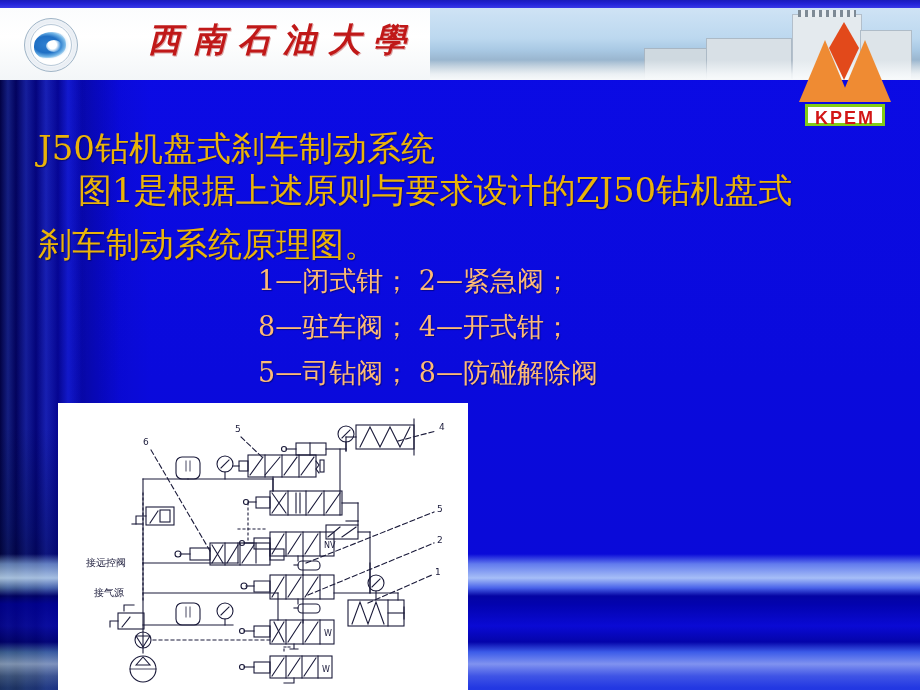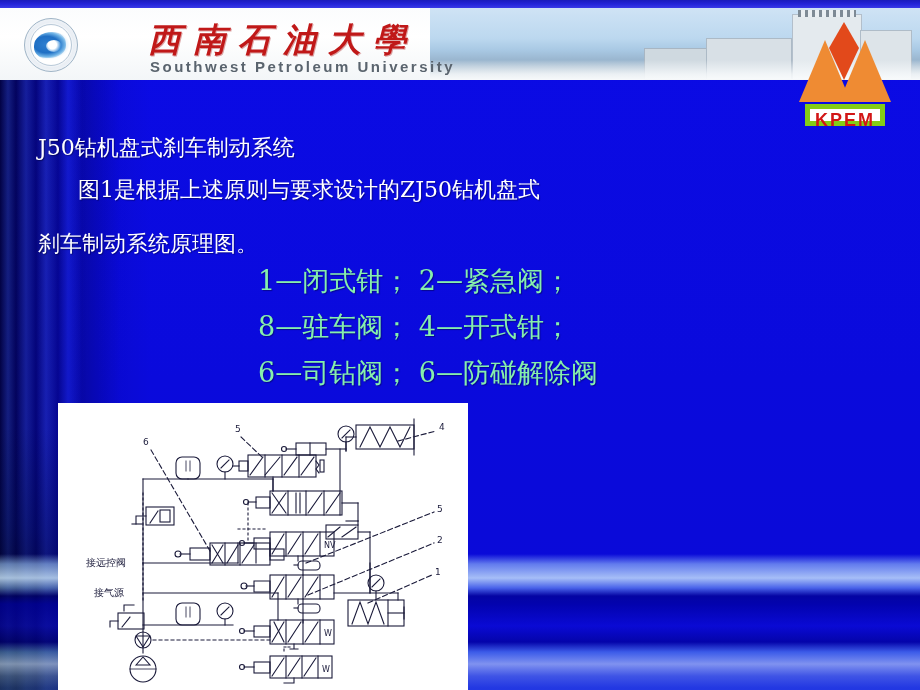--- a/index.html
+++ b/index.html
@@ -177,51 +177,51 @@
     border-bottom: 62px solid #ef8b33;
   }
   .kpem .diamond {
     position: absolute; left: 34px; top: 4px; width: 30px; height: 58px;
     background: #e2491b;
     clip-path: polygon(50% 0%, 100% 45%, 50% 100%, 0% 45%);
   }
   .kpem .label {
     position: absolute; left: 10px; bottom: 2px; width: 80px; height: 22px;
     background: #ffffff;
-    border: 5px solid #84cc16;
+    border: 3px solid #84cc16;
     color: #d21616;
     font-family: "Liberation Sans", sans-serif;
     font-weight: bold;
     font-size: 18px;
     letter-spacing: 2px;
     text-align: center;
     line-height: 22px;
     box-sizing: border-box;
   }
 
   
   .body-text {
     position: absolute;
     left: 0; top: 128px; width: 920px;
   }
   .txt-line {
-    color: #ffffff;
+    color: #eab308;
     font-family: "DejaVu Serif", "Liberation Serif", serif;
-    font-size: 22px;
+    font-size: 34px;
     line-height: 40px;
     white-space: nowrap;
     text-shadow: 1px 1px 1px rgba(0,0,0,.35);
   }
   .ln1 { position:absolute; left: 38px;  top: 0px; }
   .ln2 { position:absolute; left: 78px;  top: 42px; text-align: right; }
   .ln3 { position:absolute; left: 38px;  top: 84px; margin-top: 12px; }
 
   .legend-line {
     position: absolute;
-    color: #86efac;
+    color: #fdba74;
     font-family: "DejaVu Serif", "Liberation Serif", serif;
     font-size: 27px;
     line-height: 38px;
     white-space: nowrap;
     text-shadow: 1px 1px 1px rgba(0,0,0,.35);
   }
   .lg1 { left: 258px; top: 134px; }
   .lg2 { left: 258px; top: 180px; }
   .lg3 { left: 258px; top: 226px; }
 
@@ -256,38 +256,37 @@
       <div class="banner-haze"></div>
     </div>
     <div class="banner-white"></div>
 
     <div class="uni-seal">
       <div class="ring"></div>
       <div class="swirl"></div>
     </div>
 
     <div class="uni-cn">西南石油大學</div>
-    <div class="uni-en">Southwest Petroleum University</div>
   </div>
 
   <div class="kpem">
     <div class="wing-l"></div>
     <div class="wing-r"></div>
     <div class="diamond"></div>
     <div class="label">KPEM</div>
   </div>
 
   <div class="body-text">
     <div class="txt-line ln1">J50钻机盘式刹车制动系统</div>
     <div class="txt-line ln2">图1是根据上述原则与要求设计的ZJ50钻机盘式</div>
     <div class="txt-line ln3">刹车制动系统原理图。</div>
 
     <div class="legend-line lg1">1—闭式钳； 2—紧急阀；</div>
     <div class="legend-line lg2">8—驻车阀； 4—开式钳；</div>
-    <div class="legend-line lg3">6—司钻阀； 6—防碰解除阀</div>
+    <div class="legend-line lg3">5—司钻阀； 8—防碰解除阀</div>
   </div>
 
   <div class="figure">
     <svg width="410" height="287" viewBox="0 0 410 287" xmlns="http://www.w3.org/2000/svg">
       <g stroke="#1a1a3a" stroke-width="1.1" fill="none" stroke-linecap="square">
 
         <line x1="93" y1="47" x2="152" y2="148" stroke-dasharray="5,3"></line>
         <text x="85" y="42" font-family="DejaVu Sans, sans-serif" font-size="9" fill="#1a1a3a" stroke="none">6</text>
 
         <line x1="183" y1="34" x2="205" y2="55" stroke-dasharray="5,3"></line>

